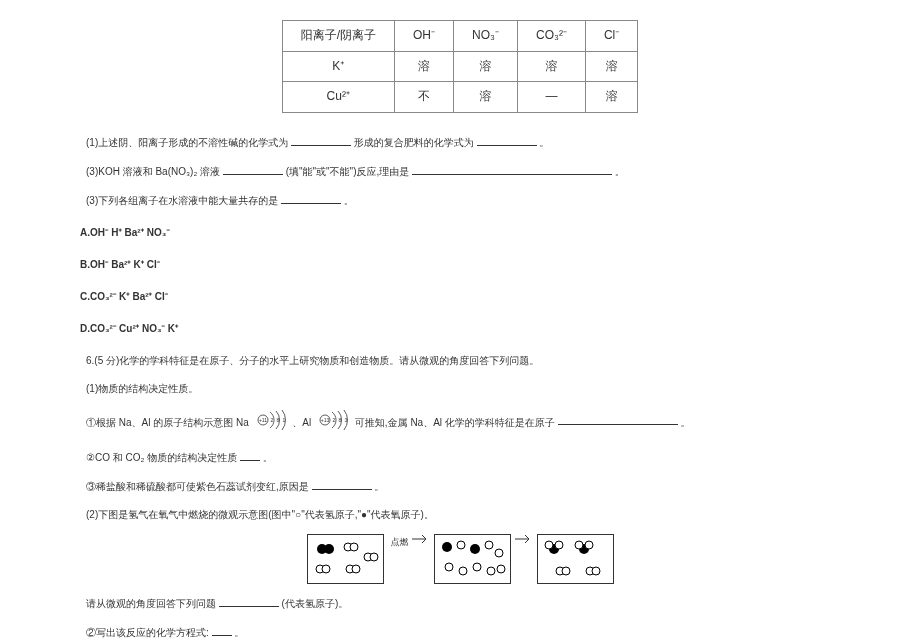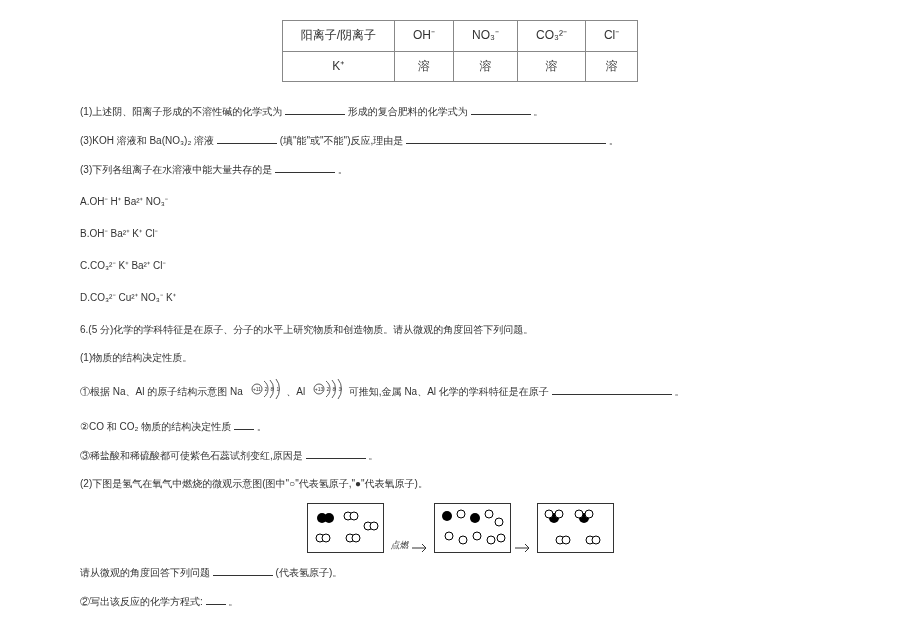--- a/index.html
+++ b/index.html
@@ -16,38 +16,37 @@
       margin: 0 auto 20px auto;
       font-size: 12px;
     }
     table.soltable th, table.soltable td {
       border: 1px solid #888;
       padding: 4px 18px;
       text-align: center;
       font-weight: normal;
     }
     .para {
-      margin: 10px 0;
+      margin: 10px 6px;
       font-size: 10px;
     }
     .blank {
       display: inline-block;
       border-bottom: 1px solid #333;
       min-width: 60px;
       height: 12px;
       vertical-align: baseline;
     }
     .blank-long { min-width: 200px; }
     .blank-med { min-width: 120px; }
     .diagram-row {
       display: flex;
       justify-content: center;
-      align-items: flex-end;
+      align-items: flex-start;
       margin: 10px 0;
-      font-style: italic;
     }
     .mol-box {
       border: 1px solid #333;
       width: 75px;
       height: 48px;
       position: relative;
       margin: 0 4px;
       background: #fff;
     }
     .arrow-lbl {
@@ -55,39 +54,47 @@
       margin: 0 3px;
     }
     .atom-diagram {
       display: inline-block;
       vertical-align: middle;
       margin: 0 2px;
     }
     .option-line {
       margin: 14px 0;
       font-size: 10px;
+      font-weight: bold;
     }
   </style>
 </head>
 <body>
 
 <table class="soltable">
   <tbody>
       <tr>
     <th>阳离子/阴离子</th>
     <th>OH⁻</th>
     <th>NO₃⁻</th>
     <th>CO₃²⁻</th>
     <th>Cl⁻</th>
   </tr>
   <tr>
     <td>K⁺</td>
     <td>溶</td>
     <td>溶</td>
     <td>溶</td>
+    <td>溶</td>
+  </tr>
+  <tr>
+    <td>Cu²⁺</td>
+    <td>不</td>
+    <td>溶</td>
+    <td>—</td>
     <td>溶</td>
   </tr>
 </tbody>
   </table>
 
 <div class="para">
   <span>(1)上述阴、阳离子形成的不溶性碱的化学式为</span>
   <span class="blank"></span>
   <span>形成的复合肥料的化学式为</span>
   <span class="blank"></span>

